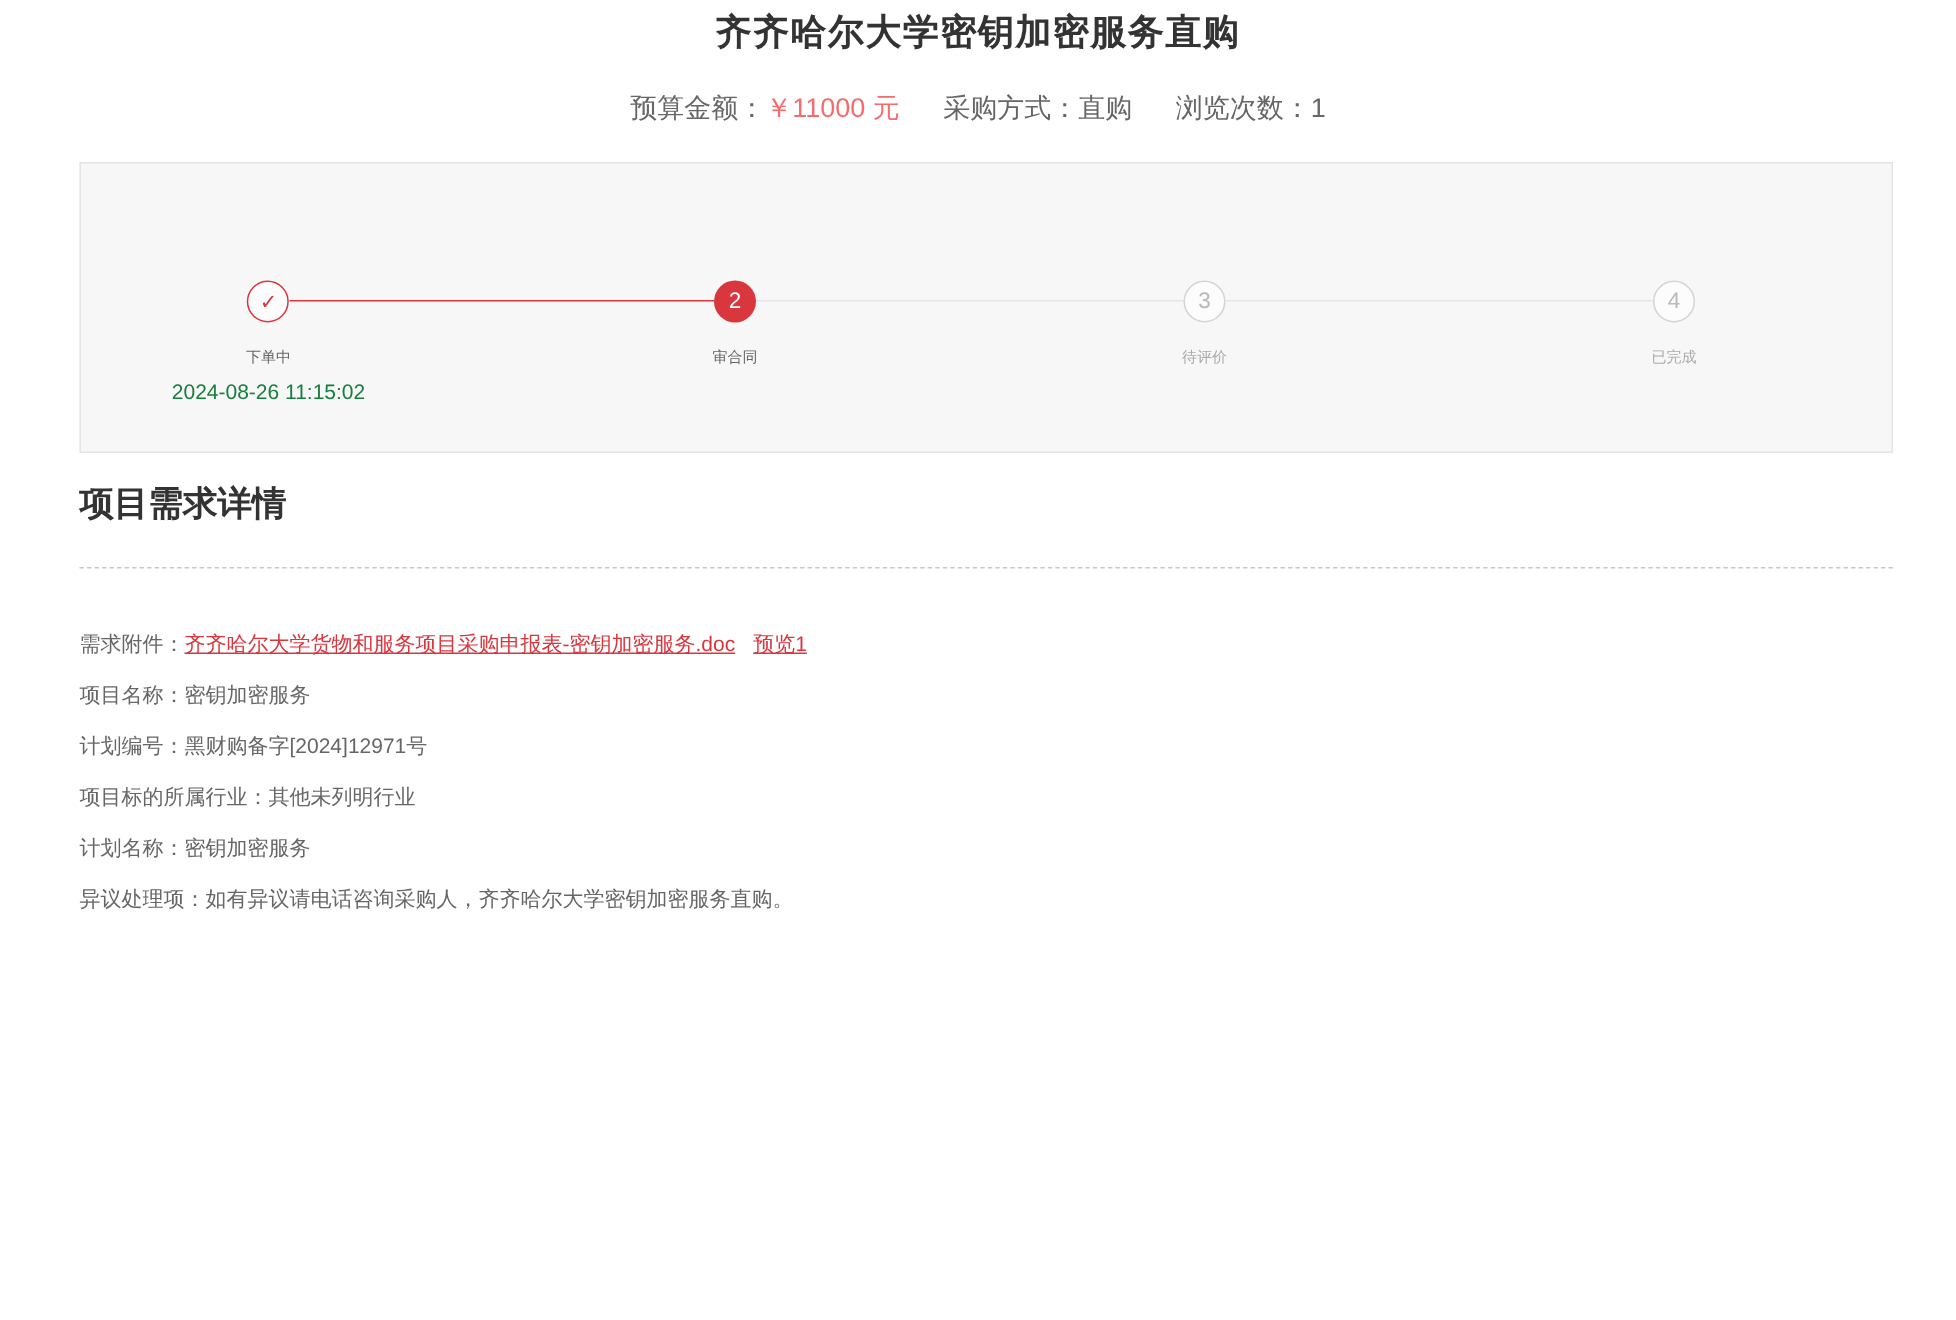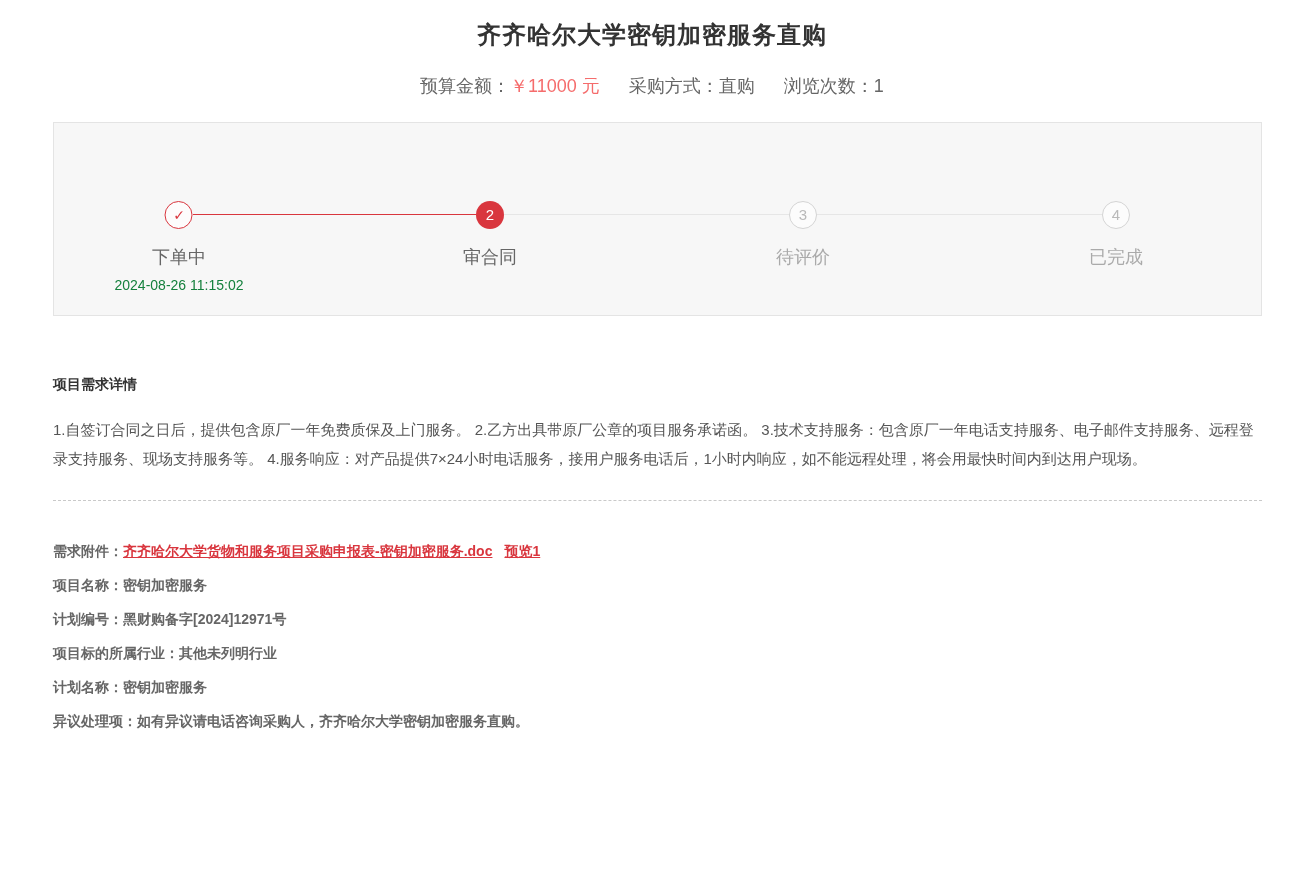--- a/index.html
+++ b/index.html
@@ -6,21 +6,21 @@
   html, body { margin: 0; padding: 0; }
   body {
     width: 1304px; height: 880px; background: #ffffff;
     font-family: "Liberation Sans", "DejaVu Sans", sans-serif;
     overflow: hidden;
   }
   .page { position: relative; width: 1304px; height: 880px; }
 
   
   .page-title {
-    margin: 0; padding-top: 19px; text-align: center;
+    margin: 0; padding-top: 5px; text-align: center;
     font-size: 24px; font-weight: bold; color: #333; letter-spacing: 1px;
   }
   .meta-line {
     margin-top: 23px; text-align: center;
     font-size: 18px; color: #666;
   }
   .meta-group { margin: 0 12px; }
   .meta-value--price { color: #f56c6c; }
 
   
@@ -37,32 +37,32 @@
   .conn-3 { left: 763px; width: 285px; }
   .step { position: absolute; top: 78px; transform: translateX(-50%); text-align: center; }
   .step-1 { left: 125px; } .step-2 { left: 436px; } .step-3 { left: 749px; } .step-4 { left: 1062px; }
   .step-circle {
     width: 28px; height: 28px; border-radius: 50%; margin: 0 auto;
     font-size: 15px; line-height: 26px;
   }
   .step--done .step-circle { border: 1px solid #d9363e; color: #d9363e; background: #fdfcfc; font-size: 14px; }
   .step--active .step-circle { background: #d9363e; color: #fff; line-height: 28px; border: none; }
   .step--pending .step-circle { border: 1px solid #d4d4d4; color: #b9b9b9; background: #fcfcfc; }
-  .step-label { margin-top: 16px; font-size: 18px; color: #666; white-space: nowrap; }
+  .step-label { margin-top: 16px; font-size: 10px; color: #666; white-space: nowrap; }
   .step--pending .step-label { color: #aaa; }
   .step-time { margin-top: 8px; font-size: 14px; color: #15803d; white-space: nowrap; }
 
   
   .content { margin-left: 53px; width: 1209px; }
-  .section-heading { margin: 60px 0 0; font-size: 14px; font-weight: bold; color: #333; }
+  .section-heading { margin: 18px 0 0; font-size: 23px; font-weight: bold; color: #333; }
   .req-paragraph { margin: 21px 0 0; font-size: 15px; line-height: 29px; color: #555; }
   .dashed-divider { margin-top: 27px; border: none; border-top: 1px dashed #c9c9c9; height: 0; }
 
   .details { margin-top: 40px; font-size: 14px; color: #666; }
-  .detail-row { margin-bottom: 13px; line-height: 21px; font-weight: bold; }
+  .detail-row { margin-bottom: 13px; line-height: 21px; }
   .detail-label { color: #666; }
   .detail-value { color: #666; }
   .doc-link { color: #d9363e; text-decoration: underline; cursor: pointer; }
   .preview-link { margin-left: 12px; }
   .detail-row--supplier { display: flex; margin-bottom: 12px; }
   .detail-row--supplier .detail-label { flex-shrink: 0; }
   .supplier-lines div { line-height: 26px; }
   .detail-row--dispute { margin-top: 13px; }
 </style>
 </head>
@@ -100,21 +100,20 @@
     </div>
 
     <div class="step step-4 step--pending">
       <div class="step-circle">4</div>
       <div class="step-label">已完成</div>
     </div>
   </div>
 
   <div class="content">
     <h2 class="section-heading">项目需求详情</h2>
-    <p class="req-paragraph">1.自签订合同之日后，提供包含原厂一年免费质保及上门服务。 2.乙方出具带原厂公章的项目服务承诺函。 3.技术支持服务：包含原厂一年电话支持服务、电子邮件支持服务、远程登录支持服务、现场支持服务等。 4.服务响应：对产品提供7×24小时电话服务，接用户服务电话后，1小时内响应，如不能远程处理，将会用最快时间内到达用户现场。</p>
     <hr class="dashed-divider">
 
     <div class="details">
 
       <div class="detail-row">
         <span class="detail-label">需求附件：</span><a class="doc-link">齐齐哈尔大学货物和服务项目采购申报表-密钥加密服务.doc</a><a class="doc-link preview-link">预览1</a>
       </div>
 
       <div class="detail-row">
         <span class="detail-label">项目名称：</span><span class="detail-value">密钥加密服务</span>

